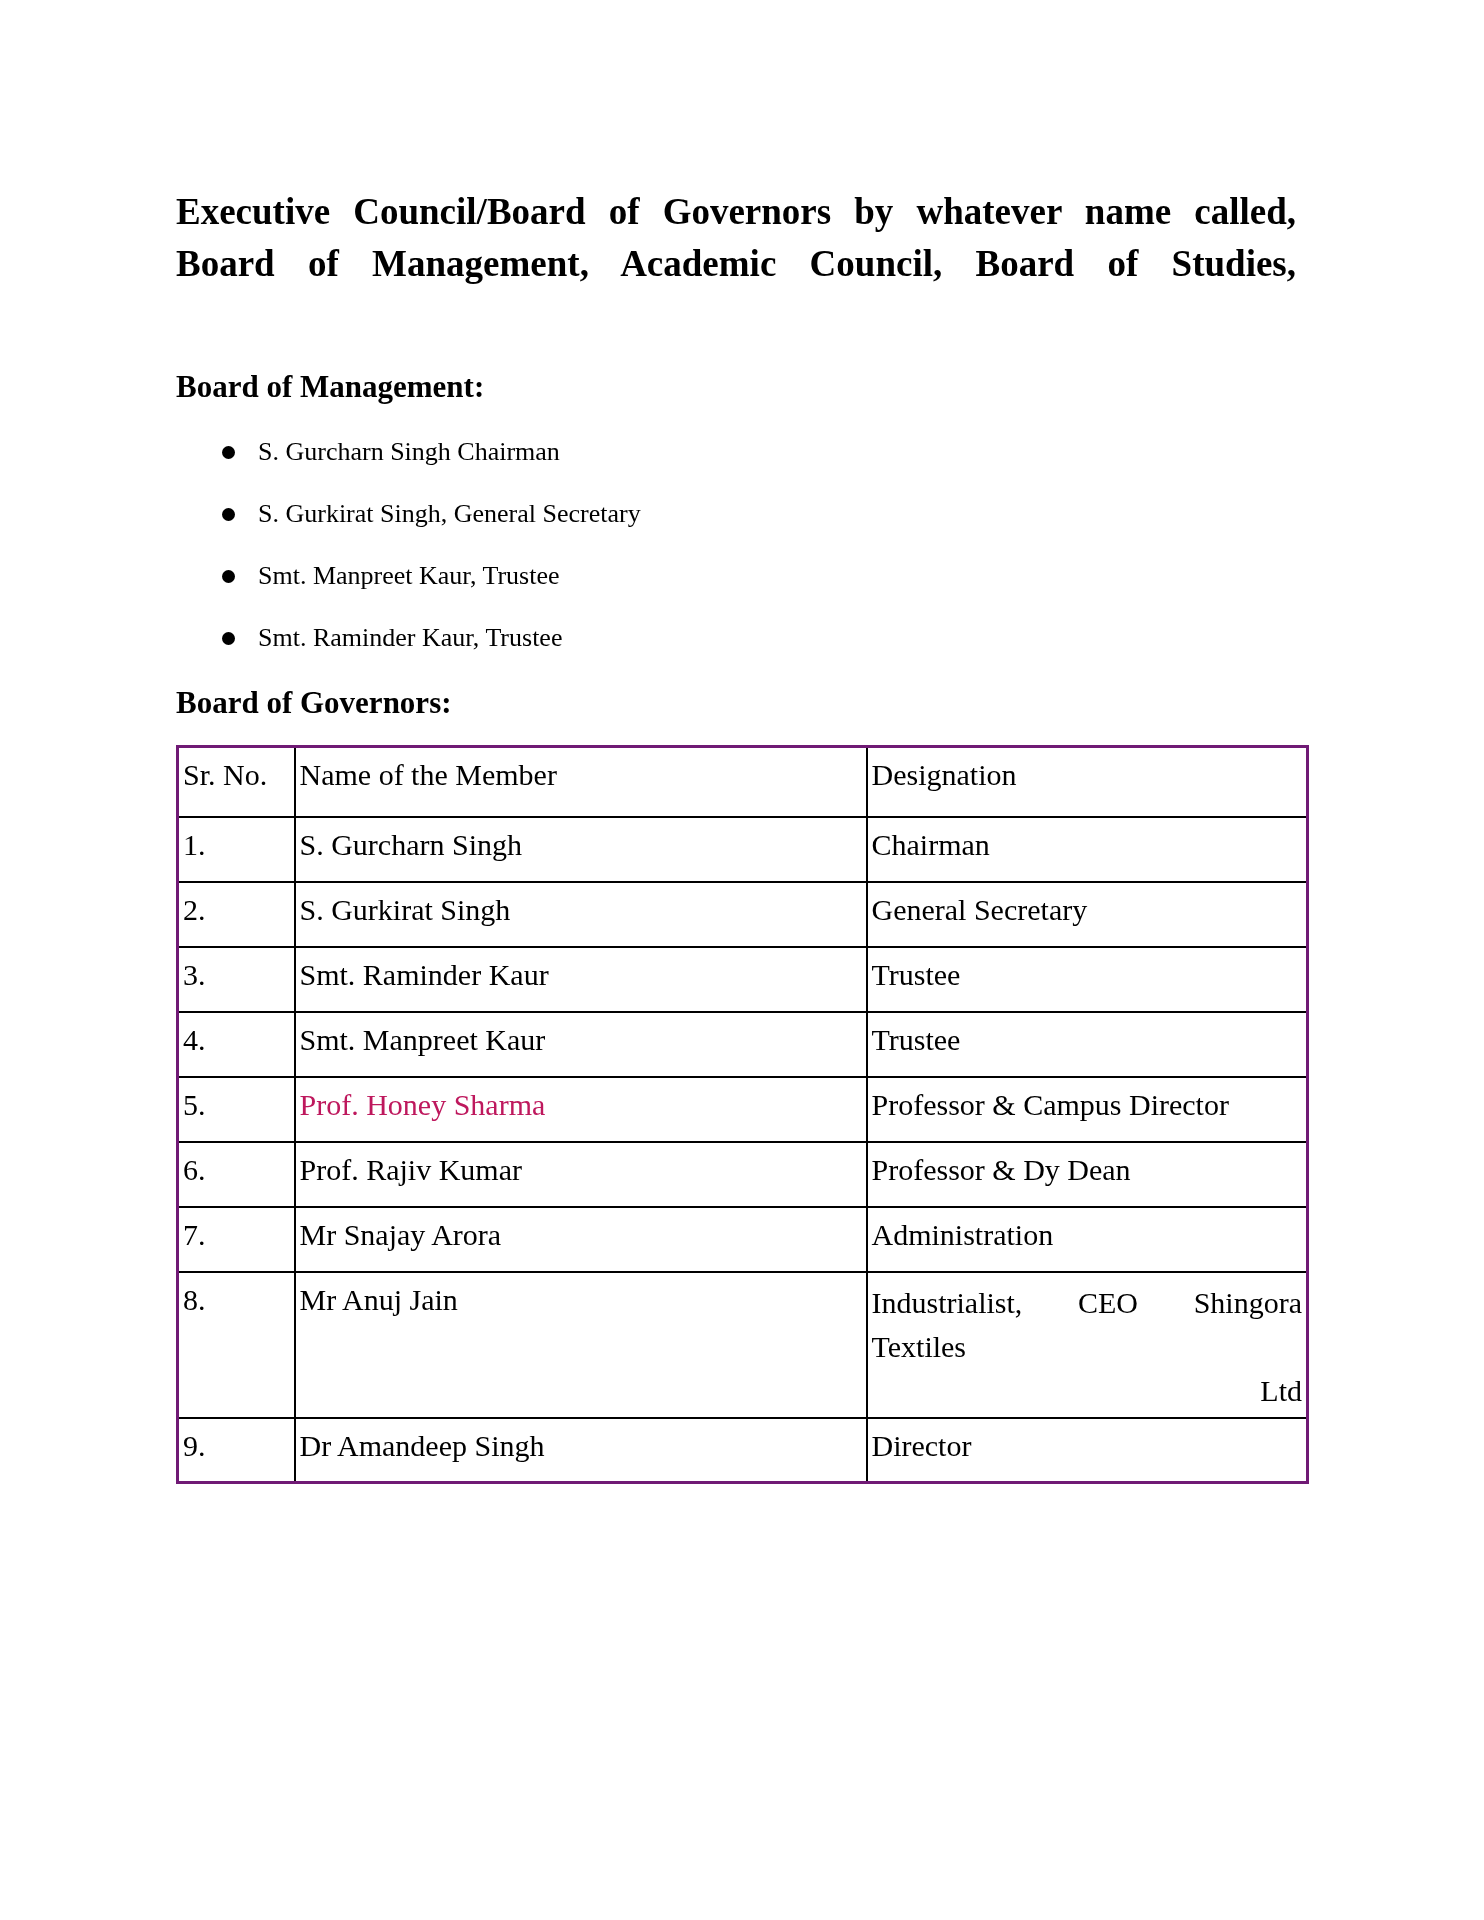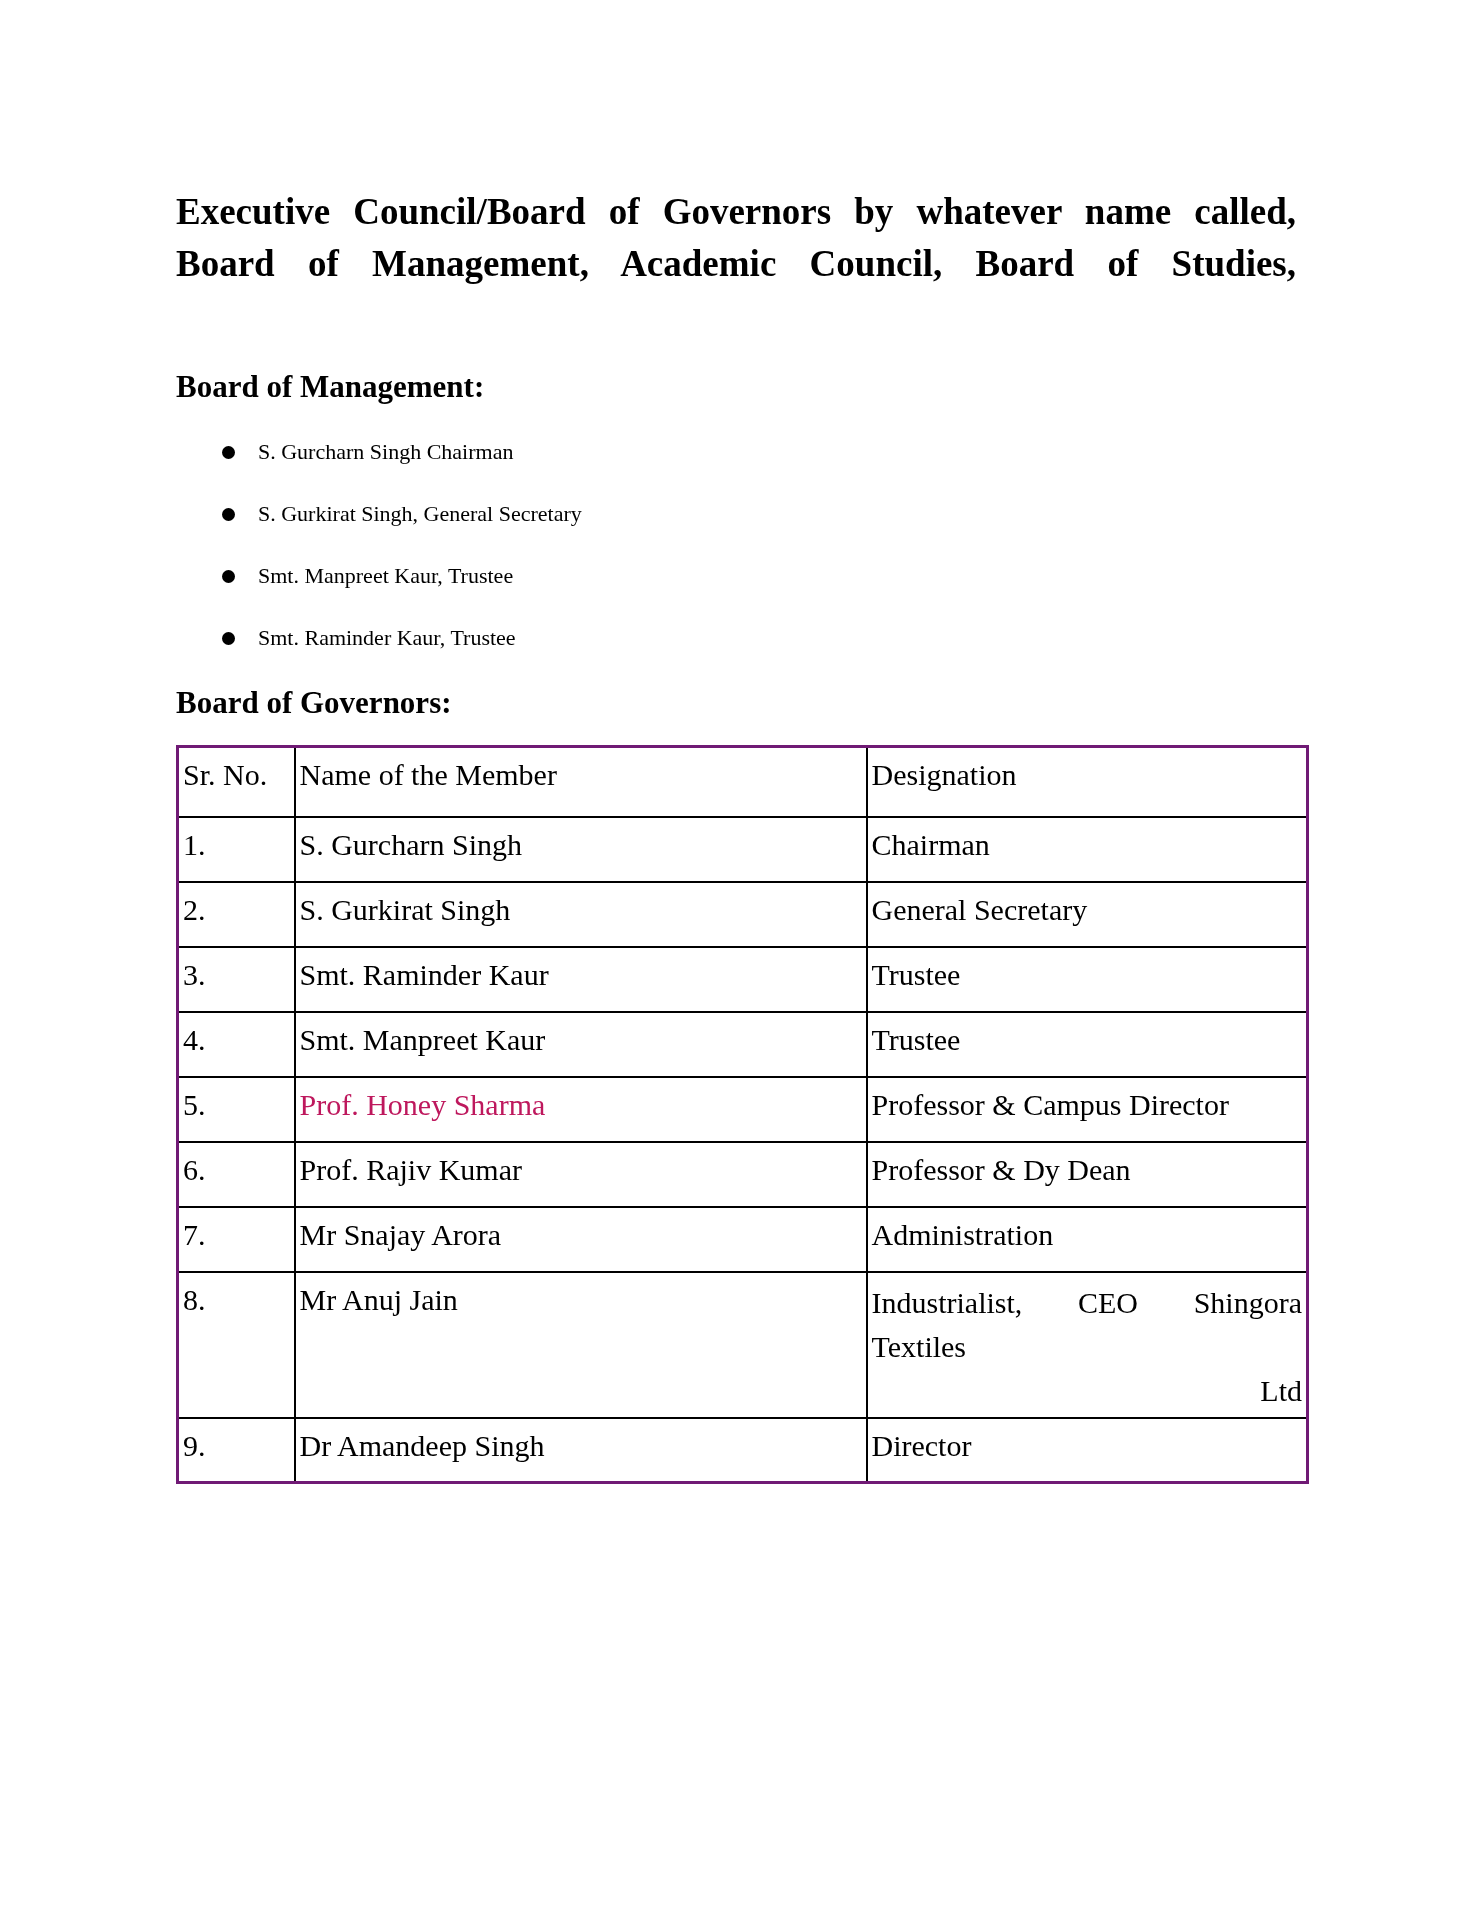--- a/index.html
+++ b/index.html
@@ -21,21 +21,21 @@
     font-size:31px;font-weight:bold;line-height:38px;
   }
   .sub-mgmt{top:368px;}
   .sub-gov{top:684px;}
   .bullets{
     position:absolute;left:176px;top:421px;width:1120px;
     list-style:none;margin:0;padding:0;
   }
   .bullets li{
     display:flex;align-items:center;height:62px;
-    font-size:22px;padding-left:46px;
+    font-size:26px;padding-left:46px;
   }
   .dot{
     flex:0 0 auto;width:13px;height:13px;border-radius:50%;
     background:#000;margin-right:23px;
   }
   table.gov{
     position:absolute;left:176px;top:745px;width:1130px;
     border-collapse:collapse;table-layout:fixed;
     font-size:30px;
   }

